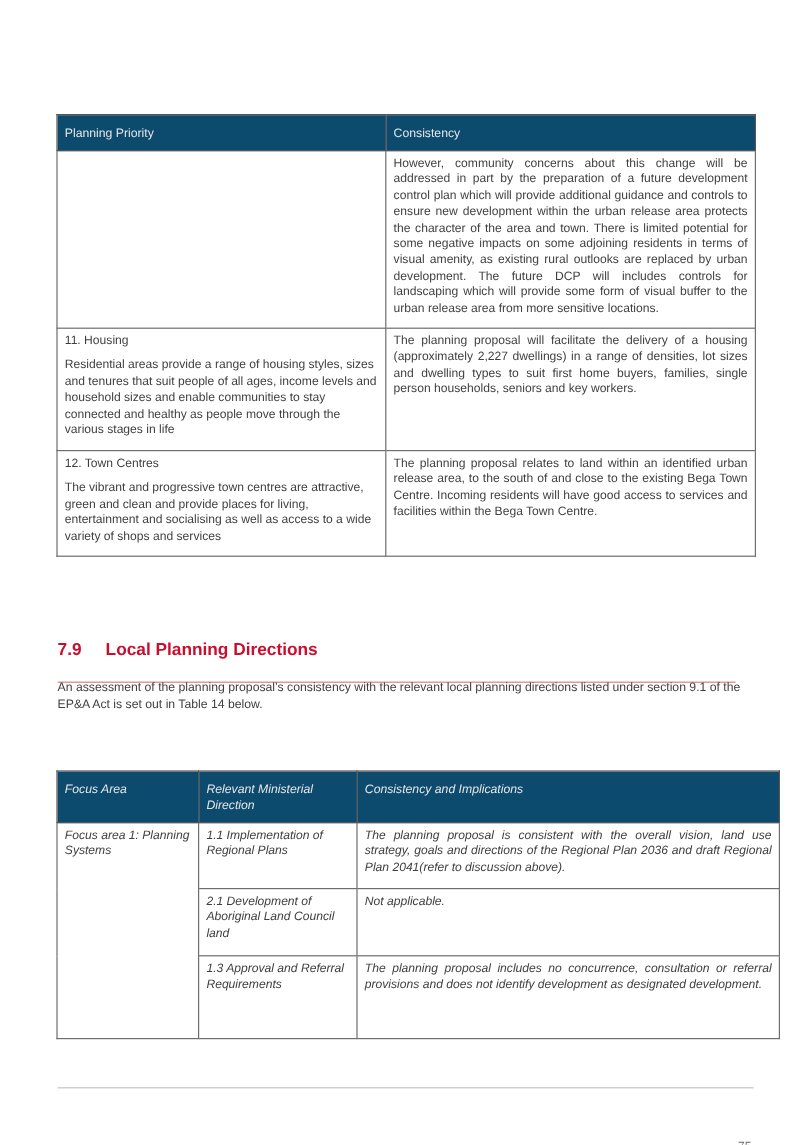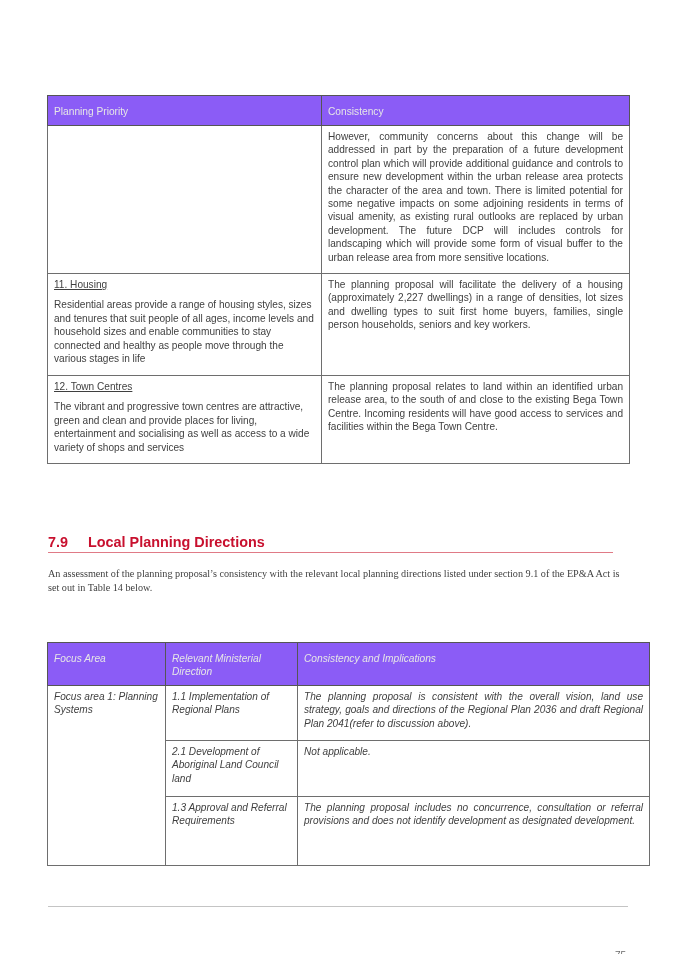--- a/index.html
+++ b/index.html
@@ -1,35 +1,35 @@
 <!DOCTYPE html>
 <html><head>
   <meta charset="utf-8">
   <style>
     html, body { margin: 0; padding: 0; background: #ffffff; }
     body { width: 675px; height: 954px; position: relative; overflow: hidden;
            font-family: "Liberation Sans", sans-serif; color: #3a3a3a; }
     .page { position: absolute; left: 0; top: 0; width: 675px; height: 954px; }
 
     table.doc { border-collapse: collapse; position: absolute; table-layout: fixed; }
-    table.doc th { background: #8b5cf6; color: #e6e6e6; font-weight: normal; text-align: left;
+    table.doc th { background: #0c4a6e; color: #e6e6e6; font-weight: normal; text-align: left;
                    font-size: 10.2px; padding: 9px 6px 7px 6px; vertical-align: top; line-height: 13px;
                    border: 1.5px solid #555; }
     table.doc td { border: 1.5px solid #6e6e6e; font-size: 10.1px; line-height: 13.4px; vertical-align: top;
                    padding: 4px 6px 4px 6px; color: #3f3f3f; }
     .just { text-align: justify; }
-    .cell-title { margin: 0 0 7px 0; text-decoration: underline; }
+    .cell-title { margin: 0 0 7px 0; }
     .cell-body { margin: 0; }
 
     #t1 { left: 47px; top: 95px; width: 582px; }
     #t2 { left: 47px; top: 642px; width: 602px; font-style: italic; }
 
     .para { position: absolute; left: 48px; font-size: 10.2px; line-height: 14px; color: #3f3f3f; width: 580px; }
     .heading { position: absolute; left: 48px; top: 534px; font-size: 14.4px; font-weight: bold; color: #c8102e;
-               width: 565px; border-bottom: 1px solid #e07a86; padding-bottom: 2px; }
+               width: 565px; border-bottom: 1px solid #e07a86; padding-bottom: 18px; }
     .heading .num { display: inline-block; width: 40px; }
     .caption { position: absolute; left: 48px; top: 622px; font-size: 10px; font-style: italic; color: #3f3f3f; }
     .footer-rule { position: absolute; left: 48px; top: 906px; width: 580px; height: 1px; background: #c4c4c4; }
     .page-num { position: absolute; left: 615px; top: 916px; font-size: 10px; color: #6a6a6a; margin-top: 34px; }
   </style>
 </head>
 <body>
 
 <div class="page">
 
@@ -64,21 +64,21 @@
         <td class="just">The planning proposal relates to land within an identified urban release area, to the south of and close to the existing Bega Town Centre.  Incoming residents will have good access to services and facilities within the Bega Town Centre.</td>
       </tr>
     </tbody>
   </table>
 
 
   <div class="heading">
     <span class="num">7.9</span><span>Local Planning Directions</span>
   </div>
 
-  <p class="para" style="top:567px; margin:0;font-family:Liberation Serif, serif;">An assessment of the planning proposal’s consistency with the relevant local planning directions listed under section 9.1 of the EP&amp;A Act is set out in Table 14 below.</p>
+  <p class="para" style="top:567px; margin:0;">An assessment of the planning proposal’s consistency with the relevant local planning directions listed under section 9.1 of the EP&amp;A Act is set out in Table 14 below.</p>
 
 
   <table class="doc" id="t2">
     <colgroup>
         <col style="width:118px">
         <col style="width:132px">
         <col style="width:352px">
       </colgroup>
     <thead>
       <tr style="height:42px">

